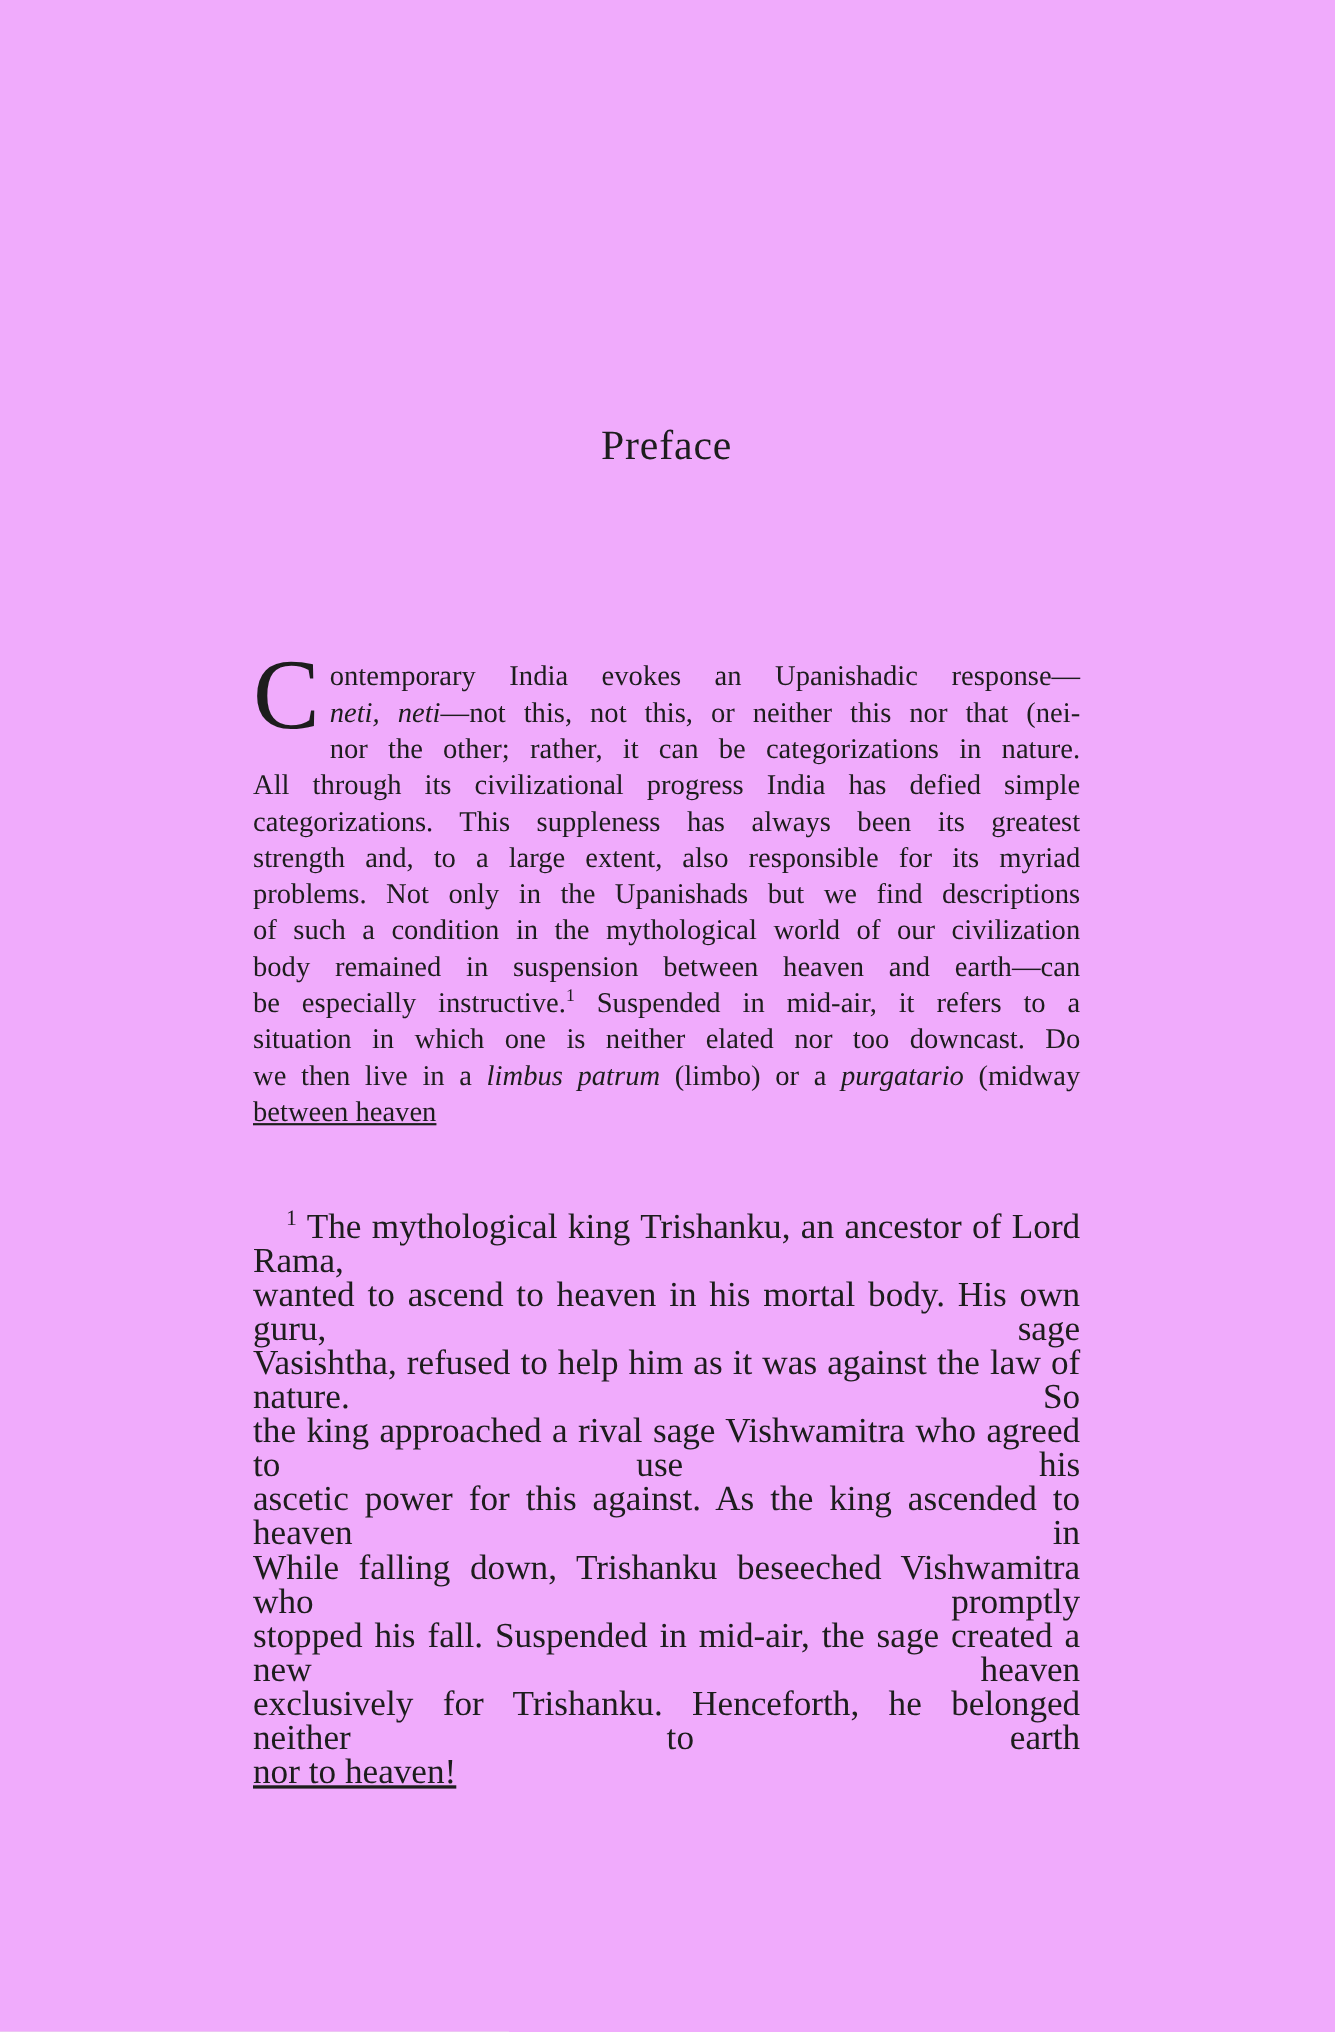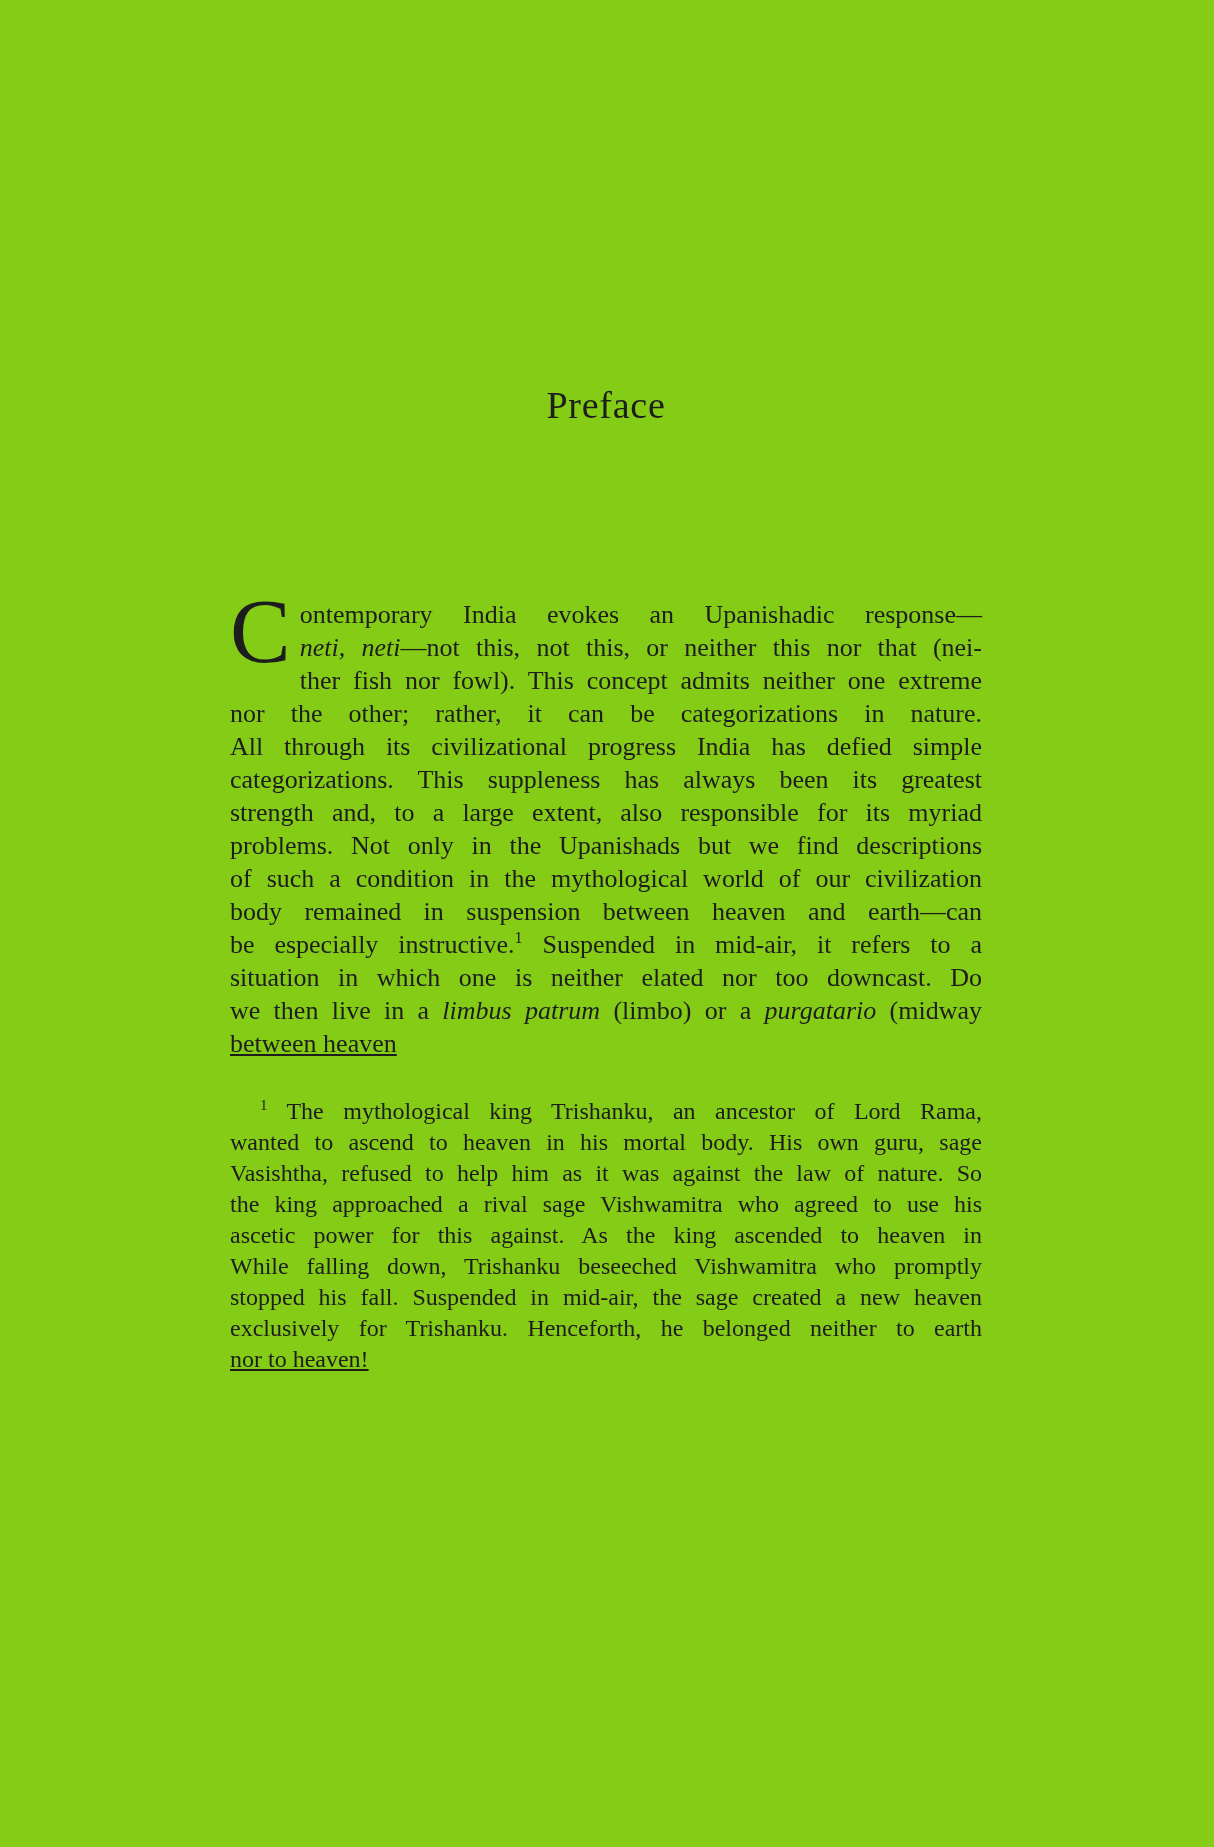--- a/index.html
+++ b/index.html
@@ -5,21 +5,21 @@
   html, body {
     margin: 0;
     padding: 0;
     background: #e9e9e9;
   }
   .page {
     position: relative;
     width: 1214px;
     height: 1847px;
     margin: 0 auto;
-    background: #84cc16;
+    background: #f0abfc;
     color: #1d1d1d;
     font-family: "Liberation Serif", "DejaVu Serif", serif;
     overflow: hidden;
   }
   .content {
     margin-left: 230px;
     width: 752px;
   }
   h1.title {
     margin: 0;
@@ -55,22 +55,22 @@
     white-space: normal;
   }
   .line.last {
     text-align-last: left;
     text-decoration: underline;
   }
   .line.indent {
     text-indent: 30px;
   }
   .footnote-block {
-    margin-top: 36px;
-    font-size: 24px;
+    margin-top: 72px;
+    font-size: 32px;
   }
   .footnote-block .line {
     line-height: 31px;
   }
   sup {
     font-size: 62%;
     line-height: 0;
     vertical-align: super;
   }
   em {
@@ -83,21 +83,20 @@
 <main class="page">
   <div class="content">
 
     <h1 class="title">Preface</h1>
 
     <section class="body-block">
       <span class="dropcap">C</span>
       <div class="lines">
           <div class="line"><span>ontemporary India evokes an Upanishadic response—</span></div>
           <div class="line"><em>neti, neti</em><span>—not this, not this, or neither this nor that (nei-</span></div>
-          <div class="line"><span>ther fish nor fowl). This concept admits neither one extreme</span></div>
           <div class="line"><span>nor the other; rather, it can be categorizations in nature.</span></div>
           <div class="line"><span>All through its civilizational progress India has defied simple</span></div>
           <div class="line"><span>categorizations. This suppleness has always been its greatest</span></div>
           <div class="line"><span>strength and, to a large extent, also responsible for its myriad</span></div>
           <div class="line"><span>problems. Not only in the Upanishads but we find descriptions</span></div>
           <div class="line"><span>of such a condition in the mythological world of our civilization</span></div>
           <div class="line"><span>body remained in suspension between heaven and earth—can</span></div>
           <div class="line"><span>be especially instructive.</span><sup>1</sup><span> Suspended in mid-air, it refers to a</span></div>
           <div class="line"><span>situation in which one is neither elated nor too downcast. Do</span></div>
           <div class="line"><span>we then live in a </span><em>limbus patrum</em><span> (limbo) or a </span><em>purgatario</em><span> (midway</span></div>

